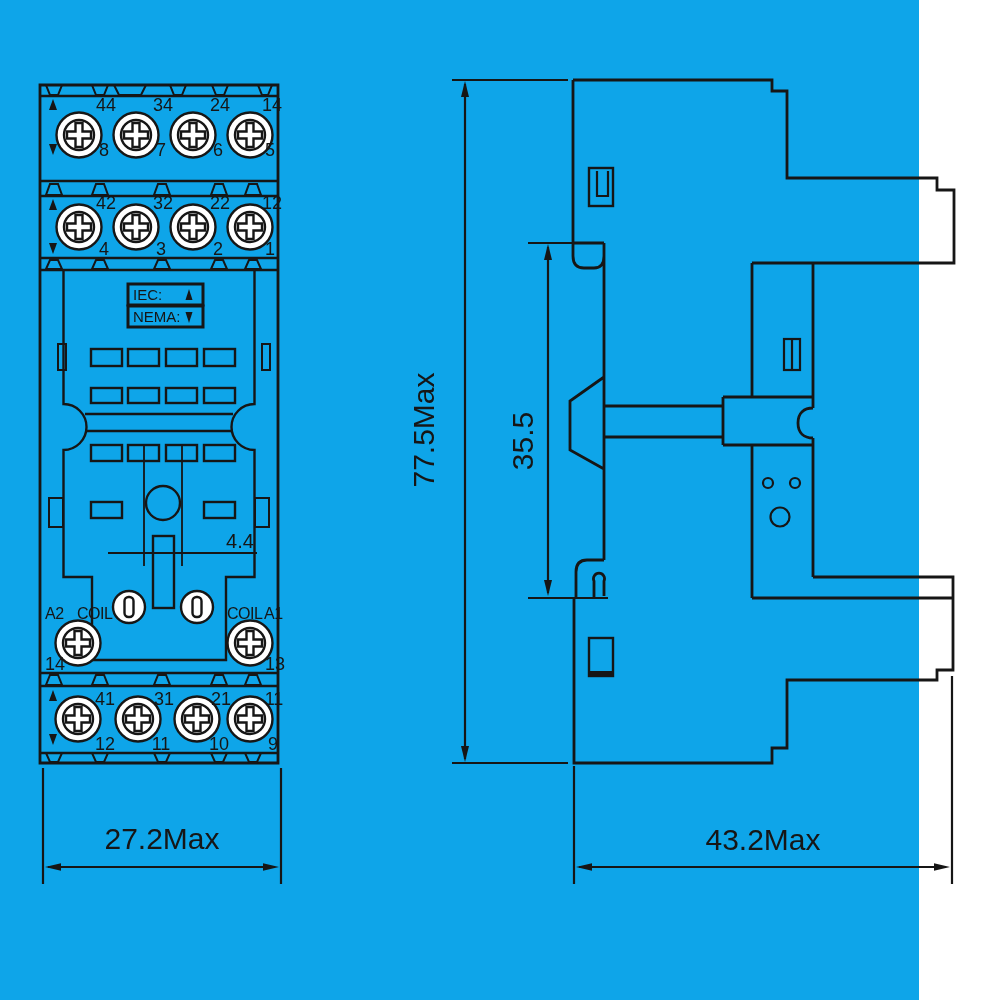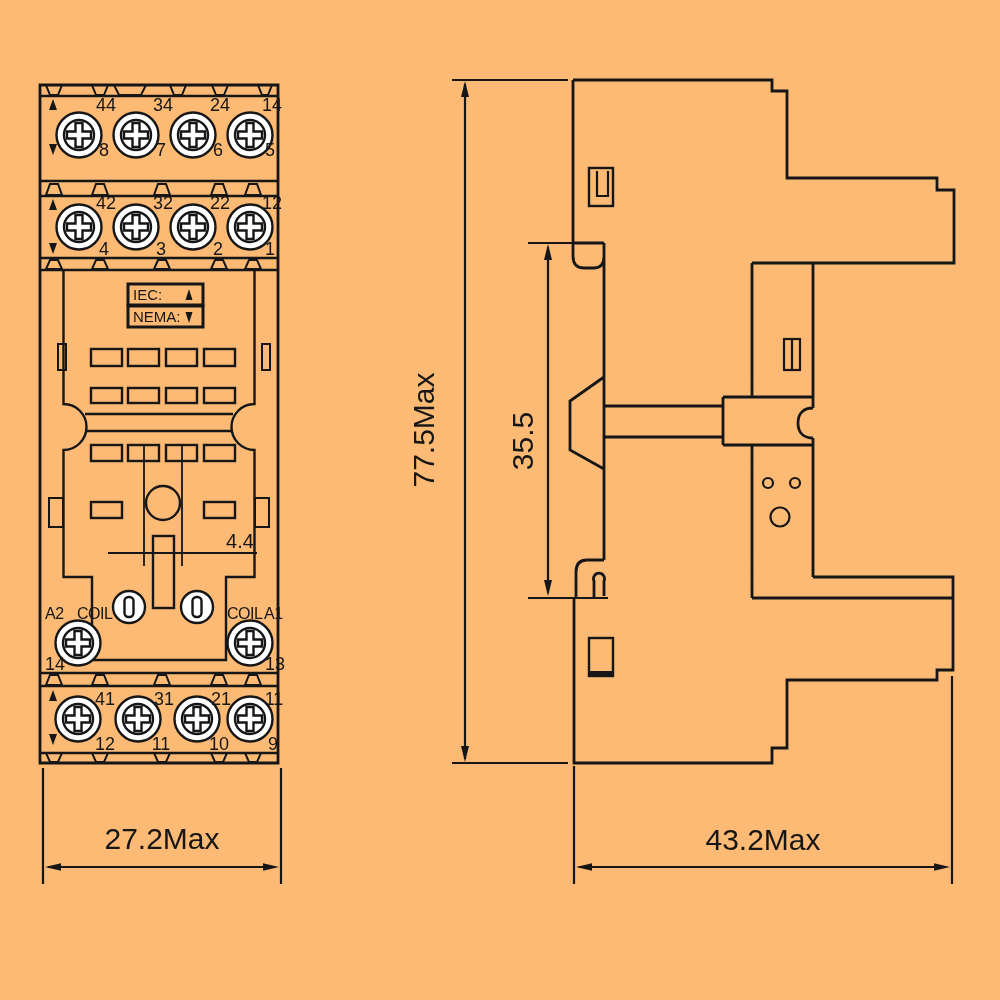--- a/index.html
+++ b/index.html
@@ -1,16 +1,16 @@
 <!DOCTYPE html>
 <html><head>
 <meta charset="utf-8">
 <style>
   html,body{margin:0;padding:0;background:#ffffff;}
-  .page{width:1000px;height:1000px;position:relative;background:#fdba74;}
+  .page{width:919px;height:1000px;position:relative;background:#0ea5e9;}
   svg{display:block;}
   
   .ol  {fill:none;stroke:#161616;stroke-width:2.8;stroke-linejoin:miter;}
   .l2  {fill:none;stroke:#161616;stroke-width:2.2;}
   .l24 {fill:none;stroke:#161616;stroke-width:2.4;}
   .l18 {fill:none;stroke:#161616;stroke-width:1.8;}
   .thick{fill:none;stroke:#161616;stroke-width:5;}
   .tab {fill:none;stroke:#161616;stroke-width:2;}
   .arr {fill:#161616;stroke:none;}
   .boxb{fill:none;stroke:#161616;stroke-width:3;}

